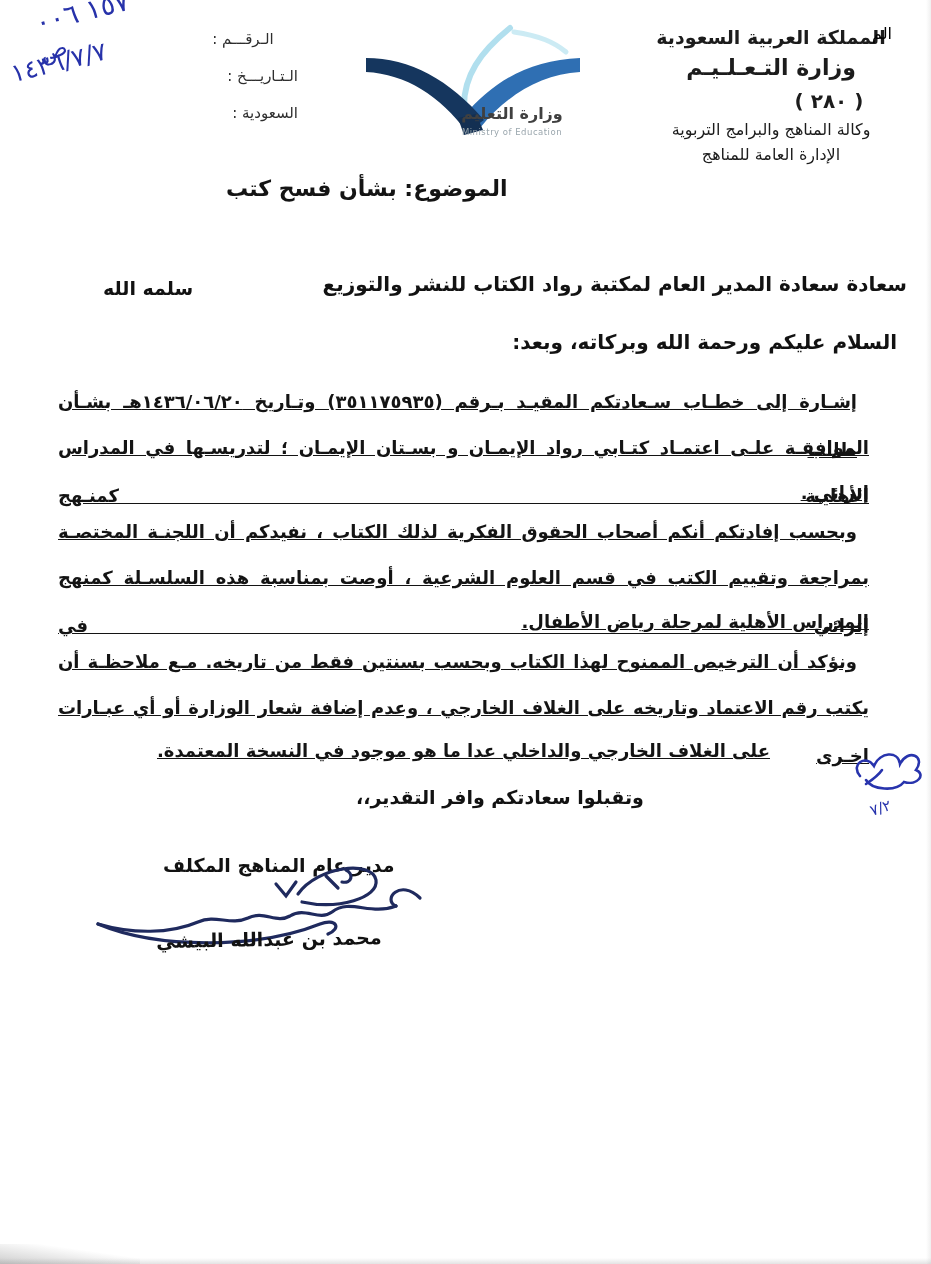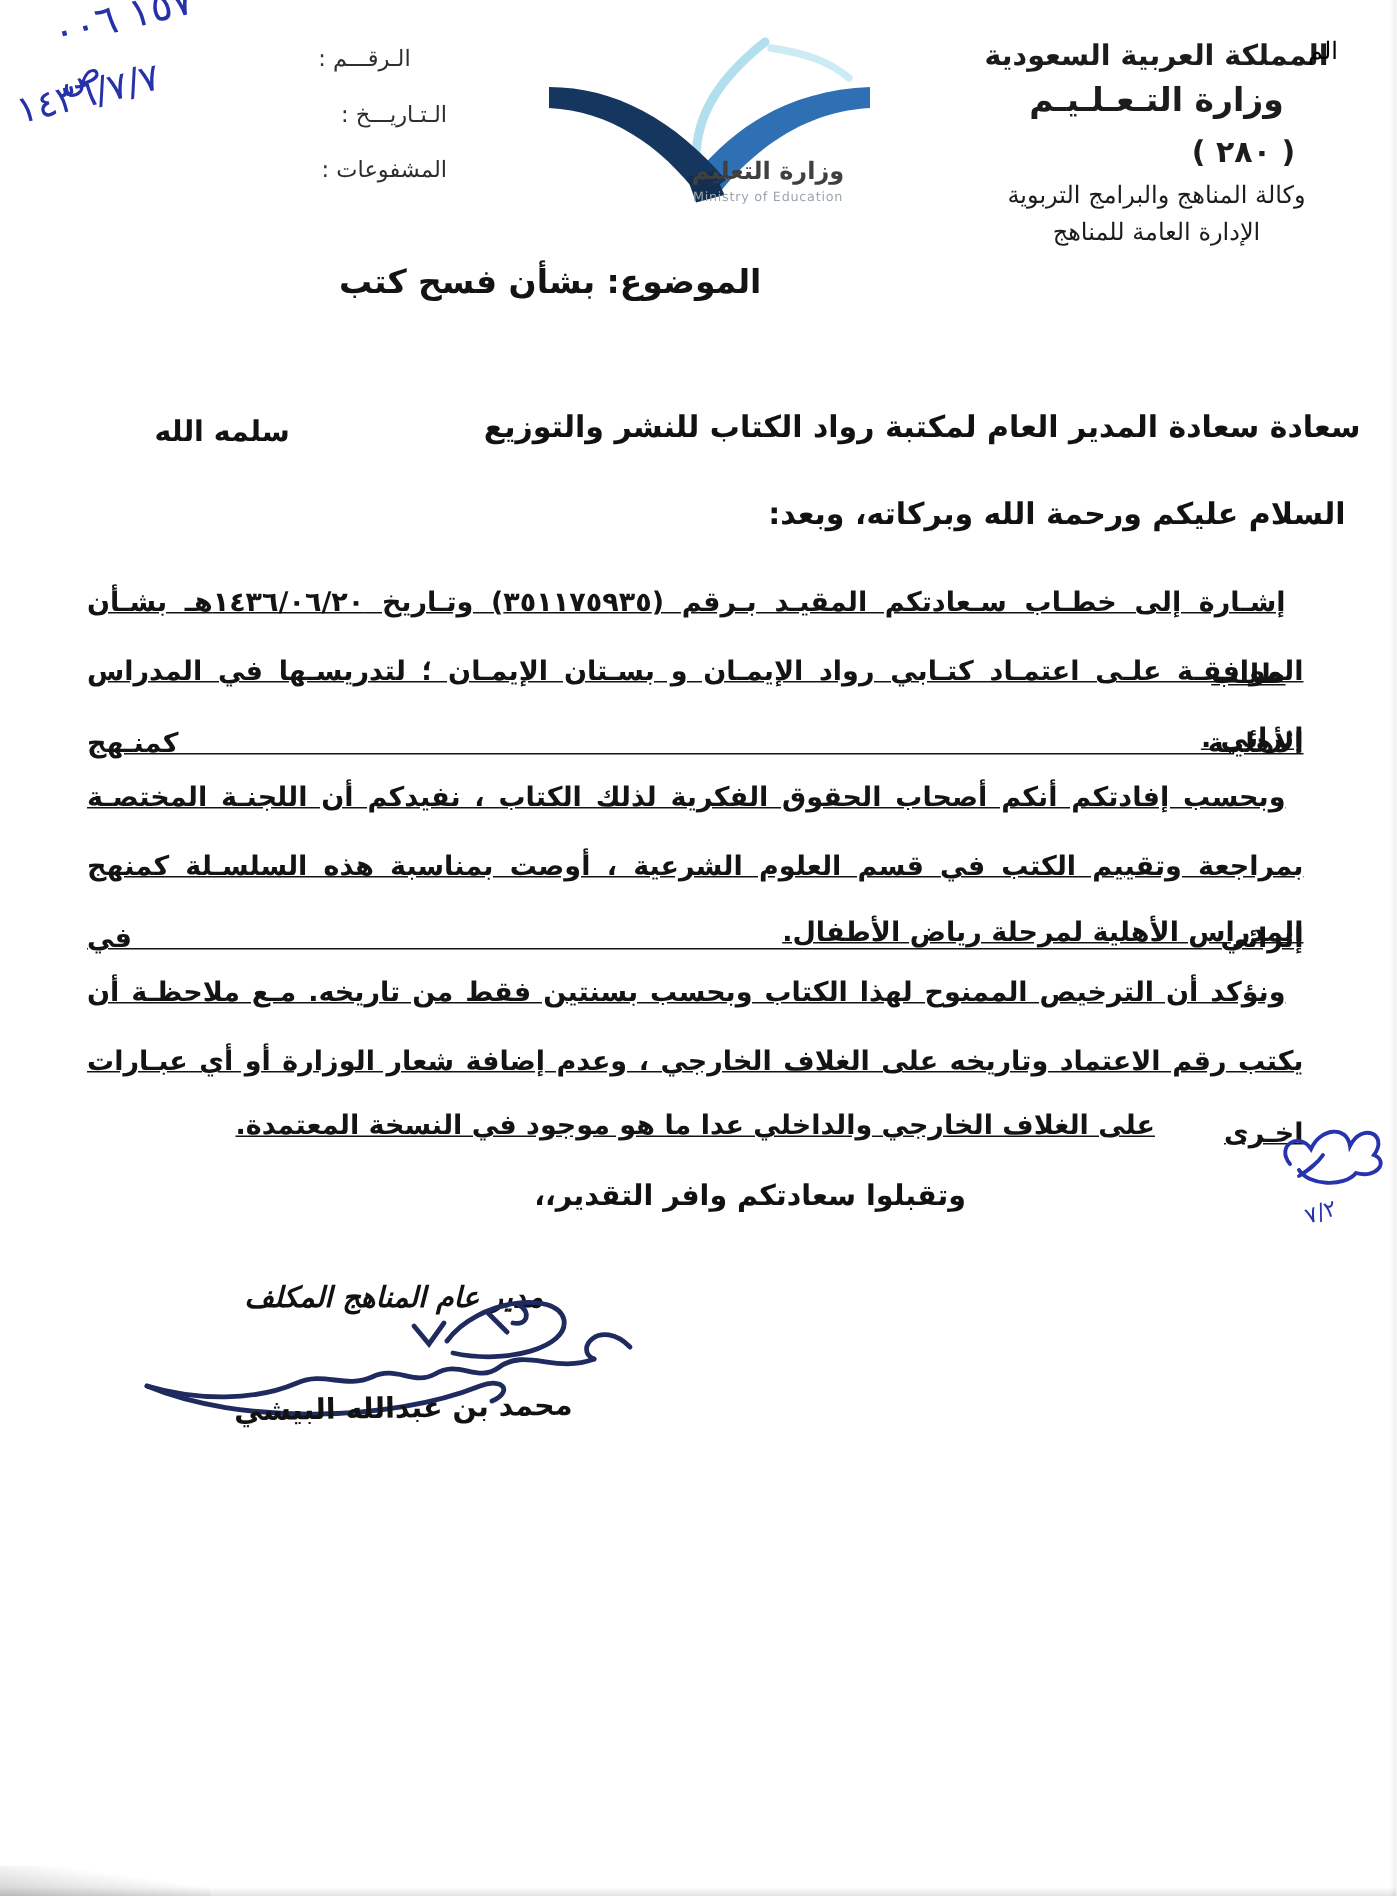--- a/index.html
+++ b/index.html
@@ -72,21 +72,21 @@
   .cline { text-align: center; }
   .ind   { padding-right: 12px; }
 
   .p1l1 { top: 378px; } .p1l2 { top: 424px; } .p1l3 { top: 469px; }
   .p2l1 { top: 508px; } .p2l2 { top: 554px; } .p2l3 { top: 598px; }
   .p3l1 { top: 638px; } .p3l2 { top: 684px; } .p3l3 { top: 727px; }
 
   .closing { left: 330px; top: 786px; width: 340px; text-align: center; font-size: 19px; }
 
   
-  .sig-title { left: 163px; top: 854px; font-size: 19px; font-style: italic; }
+  .sig-title { left: 163px; top: 854px; font-size: 19px; }
   .sig-name  { left: 156px; top: 928px; font-size: 19px; transform: rotate(-1deg); }
   .sig-svg   { left: 80px; top: 860px; }
   .approval-svg { left: 842px; top: 742px; }
 
   
   .scan-corner {
     left: 0; bottom: 0; width: 140px; height: 20px;
     background: linear-gradient(to top right, rgba(110,110,110,0.35), rgba(110,110,110,0) 65%);
   }
   .scan-bottom {
@@ -119,21 +119,21 @@
       <path d="M 228 34 C 178 36, 141 57, 112 92 L 128 104 C 154 72, 188 50, 228 48 Z" fill="#2f6fb3"></path>
       <path d="M 14 34 C 58 34, 98 56, 132 96 L 115 108 C 88 72, 54 50, 14 48 Z" fill="#15365e"></path>
       <path d="M 106 94 L 124 90 L 131 106 L 112 111 Z" fill="#132f52"></path>
     </svg>
     <div class="abs logo-wordmark-ar">وزارة التعليم</div>
     <div class="abs logo-wordmark-en">Ministry of Education</div>
   </div>
 
   <div class="abs ref-label ref-number">الـرقـــم :</div>
   <div class="abs ref-label ref-date">الـتـاريـــخ :</div>
-  <div class="abs ref-label ref-attach">المشفوعات :</div>
+  <div class="abs ref-label ref-attach">السعودية :</div>
 
   <div class="abs hw hw-number" style="color:#2732aa">١٥٧ ٠٠٦</div>
   <div class="abs hw hw-mark" style="color:#2732aa">ص</div>
   <div class="abs hw hw-date" style="color:#2732aa">١٤٣٦/٧/٧</div>
 
   <div class="abs subject">الموضوع: بشأن فسح كتب</div>
 
   <div class="abs bt greeting">سعادة سعادة المدير العام لمكتبة رواد الكتاب  للنشر والتوزيع</div>
   <div class="abs bt blessing">سلمه الله</div>
   <div class="abs bt salam">السلام عليكم ورحمة الله وبركاته، وبعد:</div>

